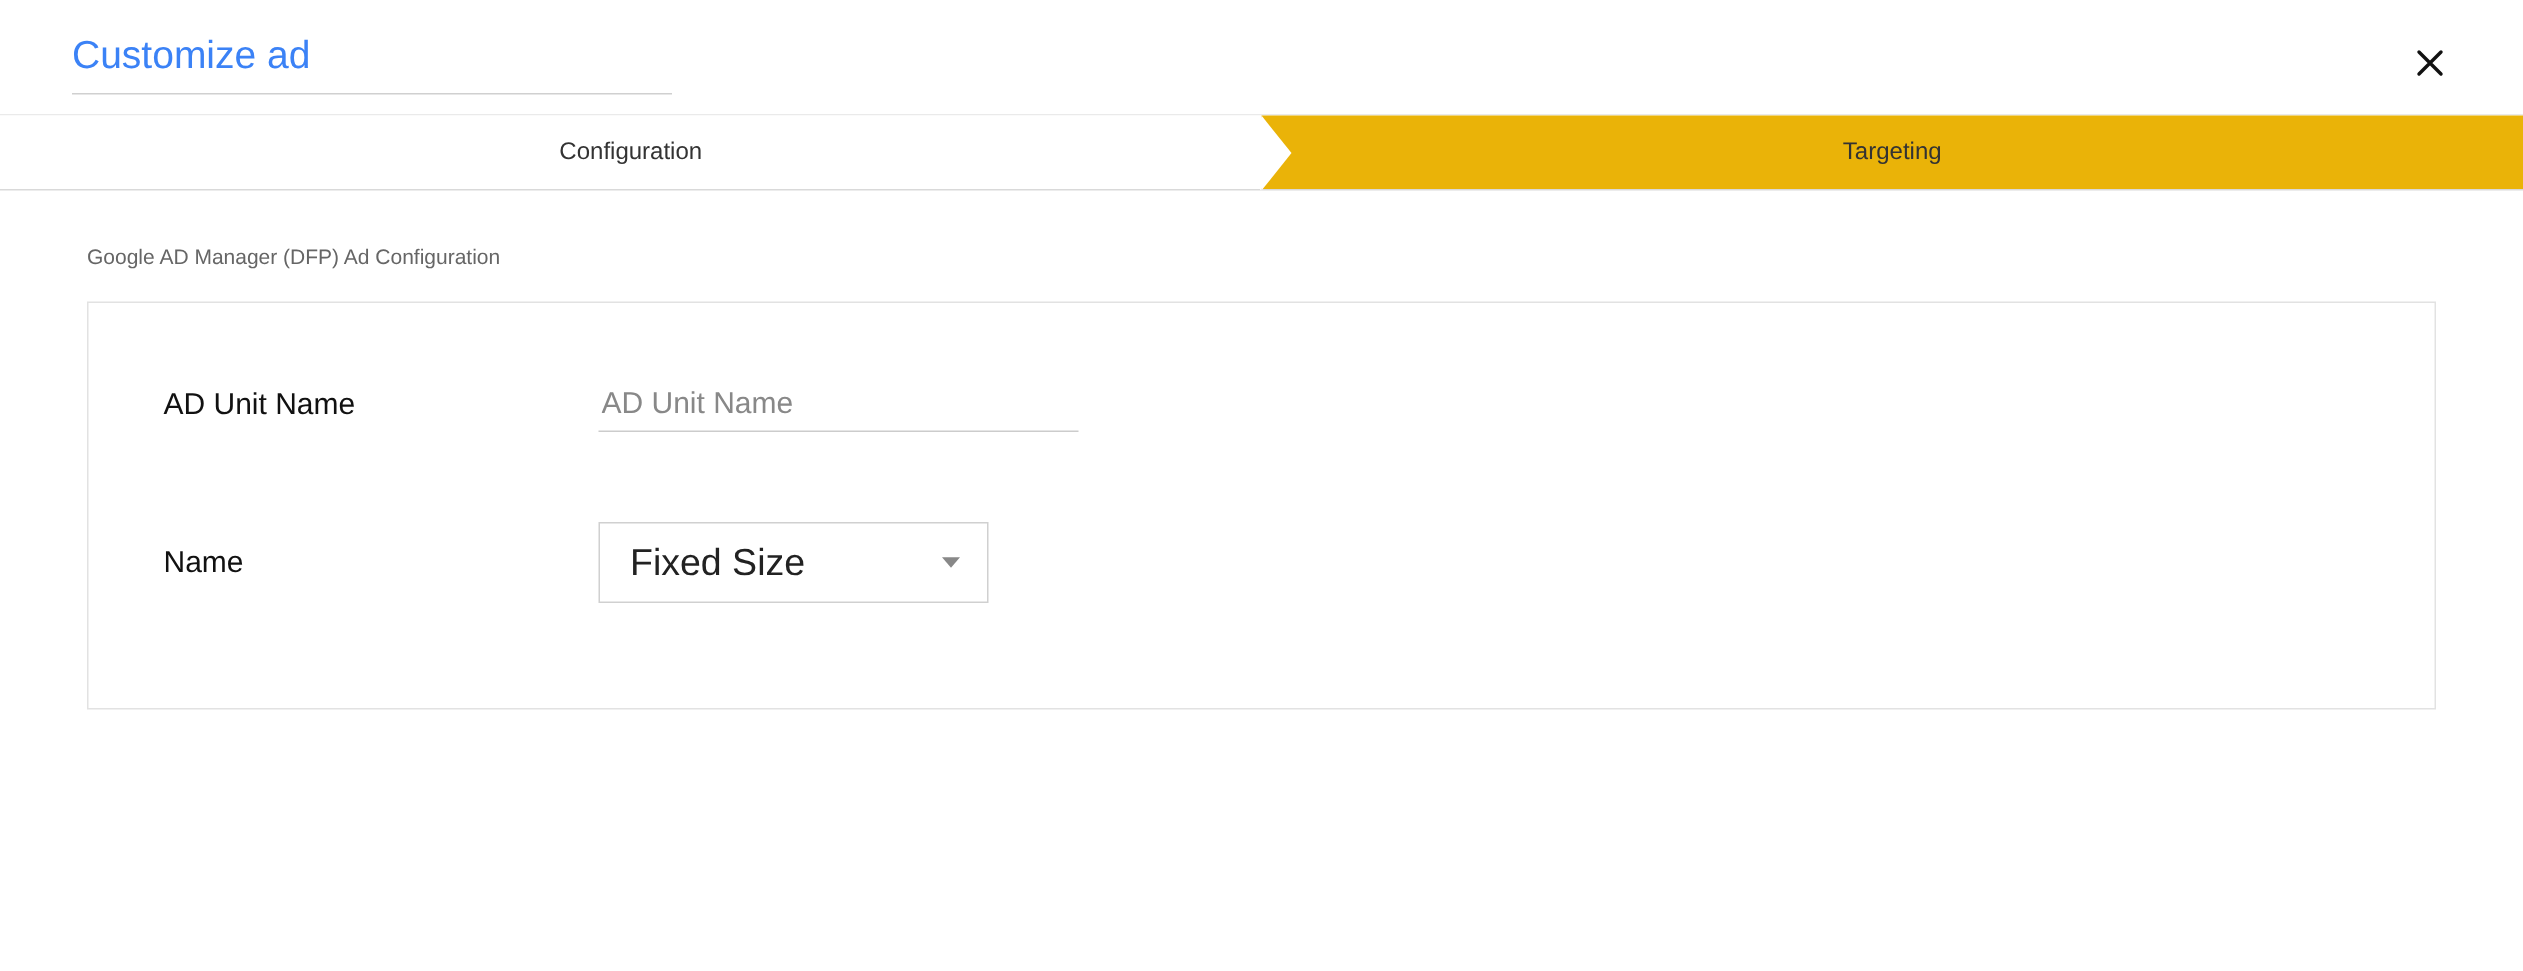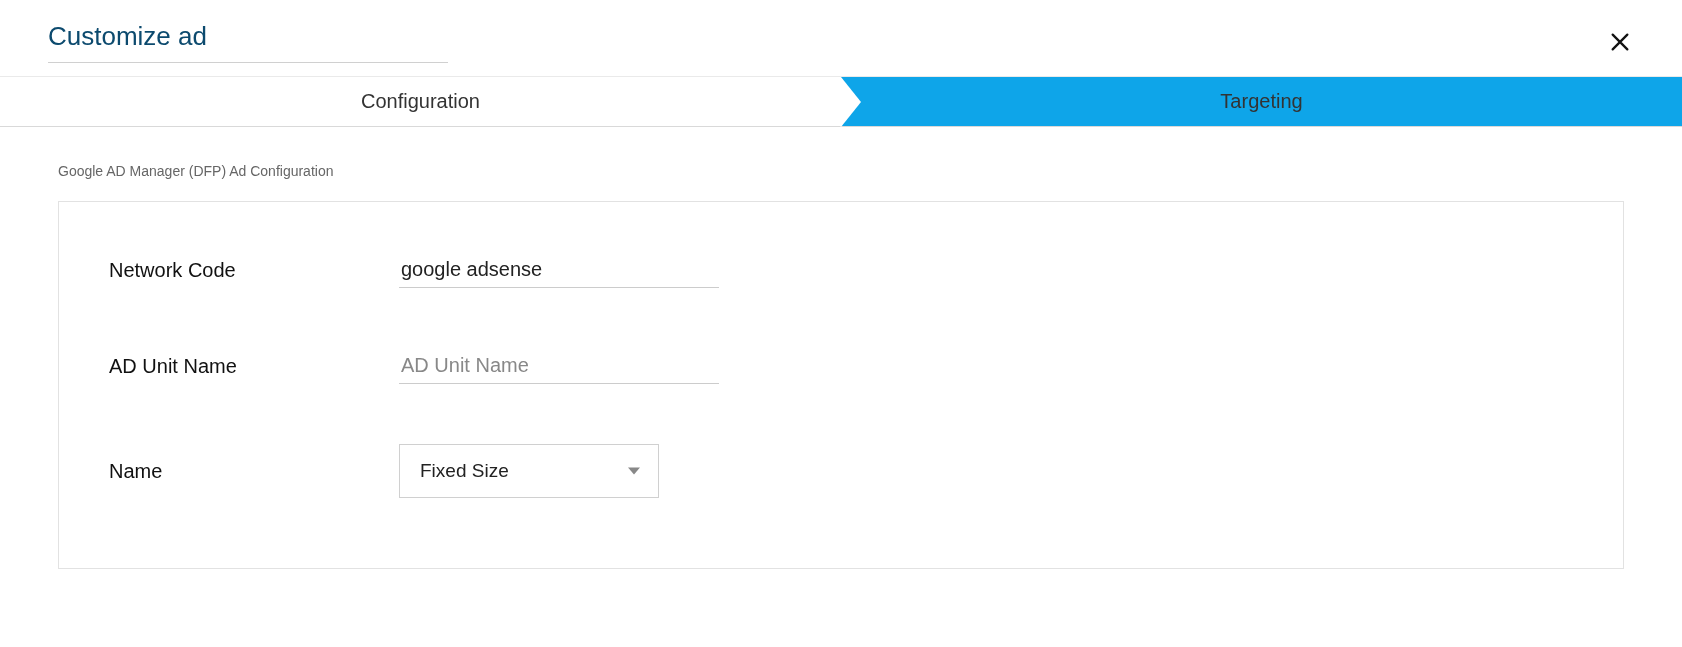--- a/index.html
+++ b/index.html
@@ -15,21 +15,21 @@
       display: flex;
       align-items: center;
       justify-content: space-between;
       padding: 20px 40px 12px 48px;
       border-bottom: 1px solid #eaeaea;
     }
     .title-wrap { display: inline-block; }
     .page-title {
       font-size: 26px;
       font-weight: 400;
-      color: #0c4a6e;
+      color: #3b82f6;
       padding-bottom: 10px;
       border-bottom: 1px solid #d0d0d0;
       min-width: 400px;
     }
     .close-btn {
       cursor: pointer;
       width: 44px;
       height: 44px;
       display: flex;
       align-items: center;
@@ -41,26 +41,26 @@
       width: 100%;
       height: 50px;
       border-bottom: 1px solid #d9d9d9;
     }
     .step {
       flex: 1;
       position: relative;
       display: flex;
       align-items: center;
       justify-content: center;
-      font-size: 20px;
+      font-size: 16px;
       color: #333;
       cursor: pointer;
     }
     .step.active { background: #fff; }
-    .step.inactive { background: #0ea5e9; }
+    .step.inactive { background: #eab308; }
     .step.inactive::before {
       content: "";
       position: absolute;
       left: 0; top: 0;
       width: 0; height: 0;
       border-top: 25px solid transparent;
       border-bottom: 25px solid transparent;
       border-left: 20px solid #fff;
     }
     .step.inactive.first-inactive::after,
@@ -139,21 +139,21 @@
     }
     .text-input::placeholder { color: #888; }
     .select-box {
       position: relative;
       width: 260px;
       height: 54px;
       border: 1px solid #d0d0d0;
       display: flex;
       align-items: center;
       padding: 0 20px;
-      font-size: 19px;
+      font-size: 25px;
       color: #222;
       cursor: pointer;
     }
     .select-box .chev {
       position: absolute;
       right: 18px;
       top: 50%;
       transform: translateY(-50%);
       width: 0; height: 0;
       border-left: 6px solid transparent;
@@ -195,24 +195,20 @@
   <div class="step inactive first-inactive">
     <span class="notch"></span>
     <span>Targeting</span>
   </div>
 </div>
 
 <div class="section-label">Google AD Manager (DFP) Ad Configuration</div>
 
 <div class="panel">
 
-  <div class="form-row">
-    <div class="field-label">Network Code</div>
-    <input class="text-input" value="google adsense" style="">
-  </div>
 
   <div class="form-row">
     <div class="field-label">AD Unit Name</div>
     <input class="text-input" placeholder="AD Unit Name" style="">
   </div>
 
   <div class="form-row">
     <div class="field-label">Name</div>
     <div class="select-box">
       <span>Fixed Size</span>

